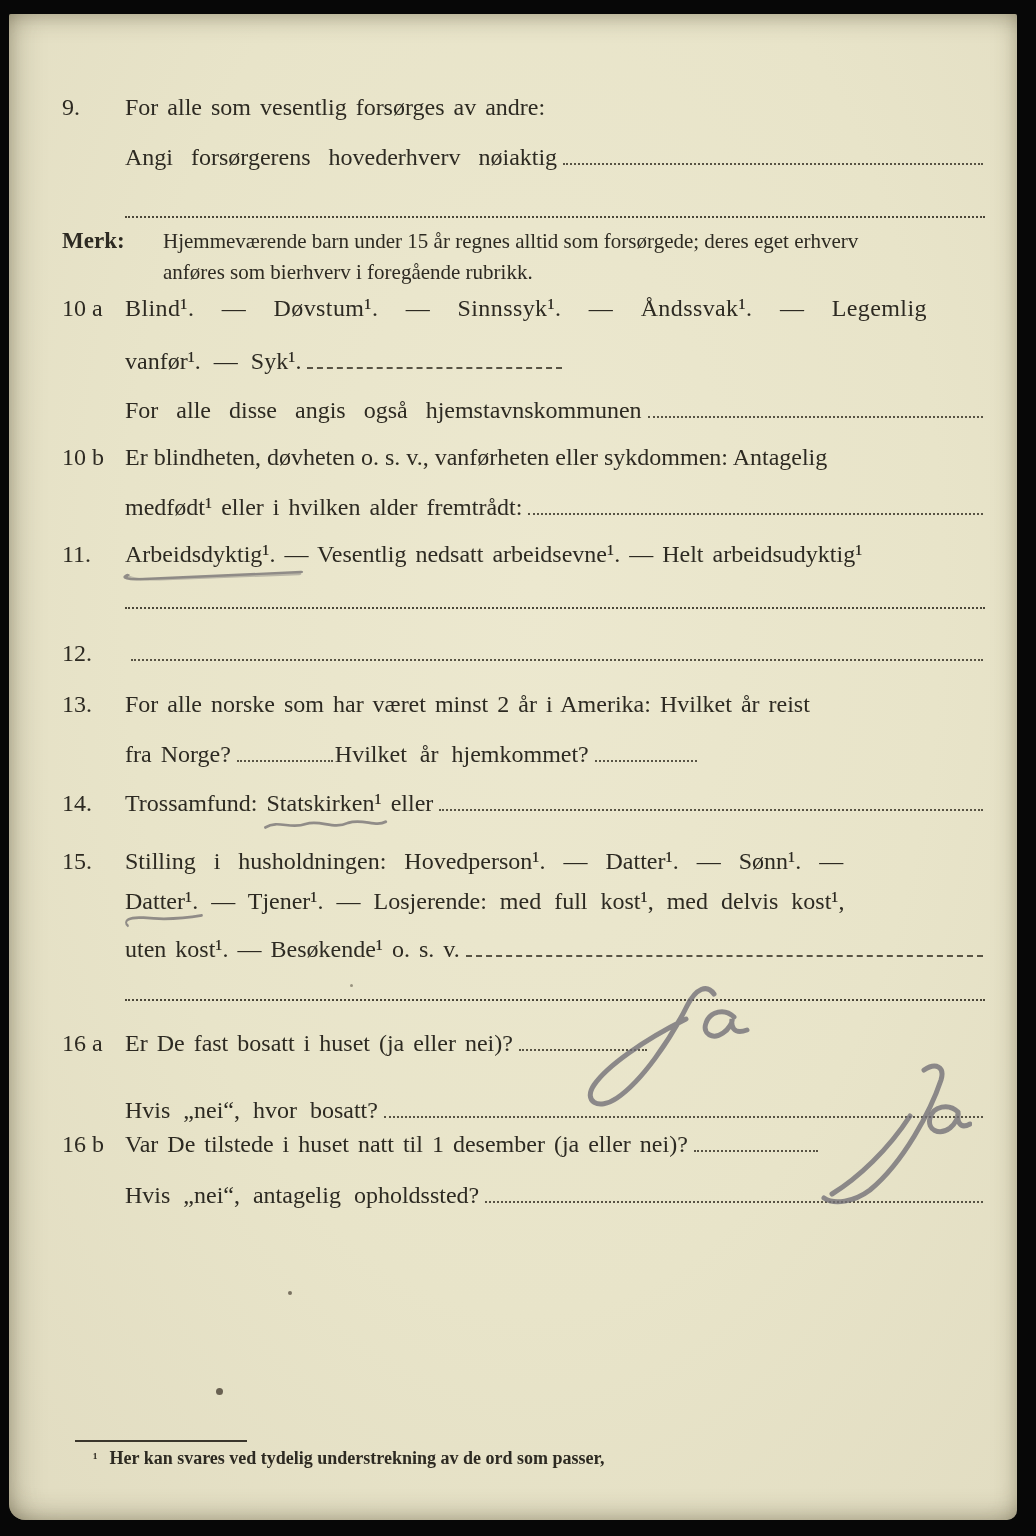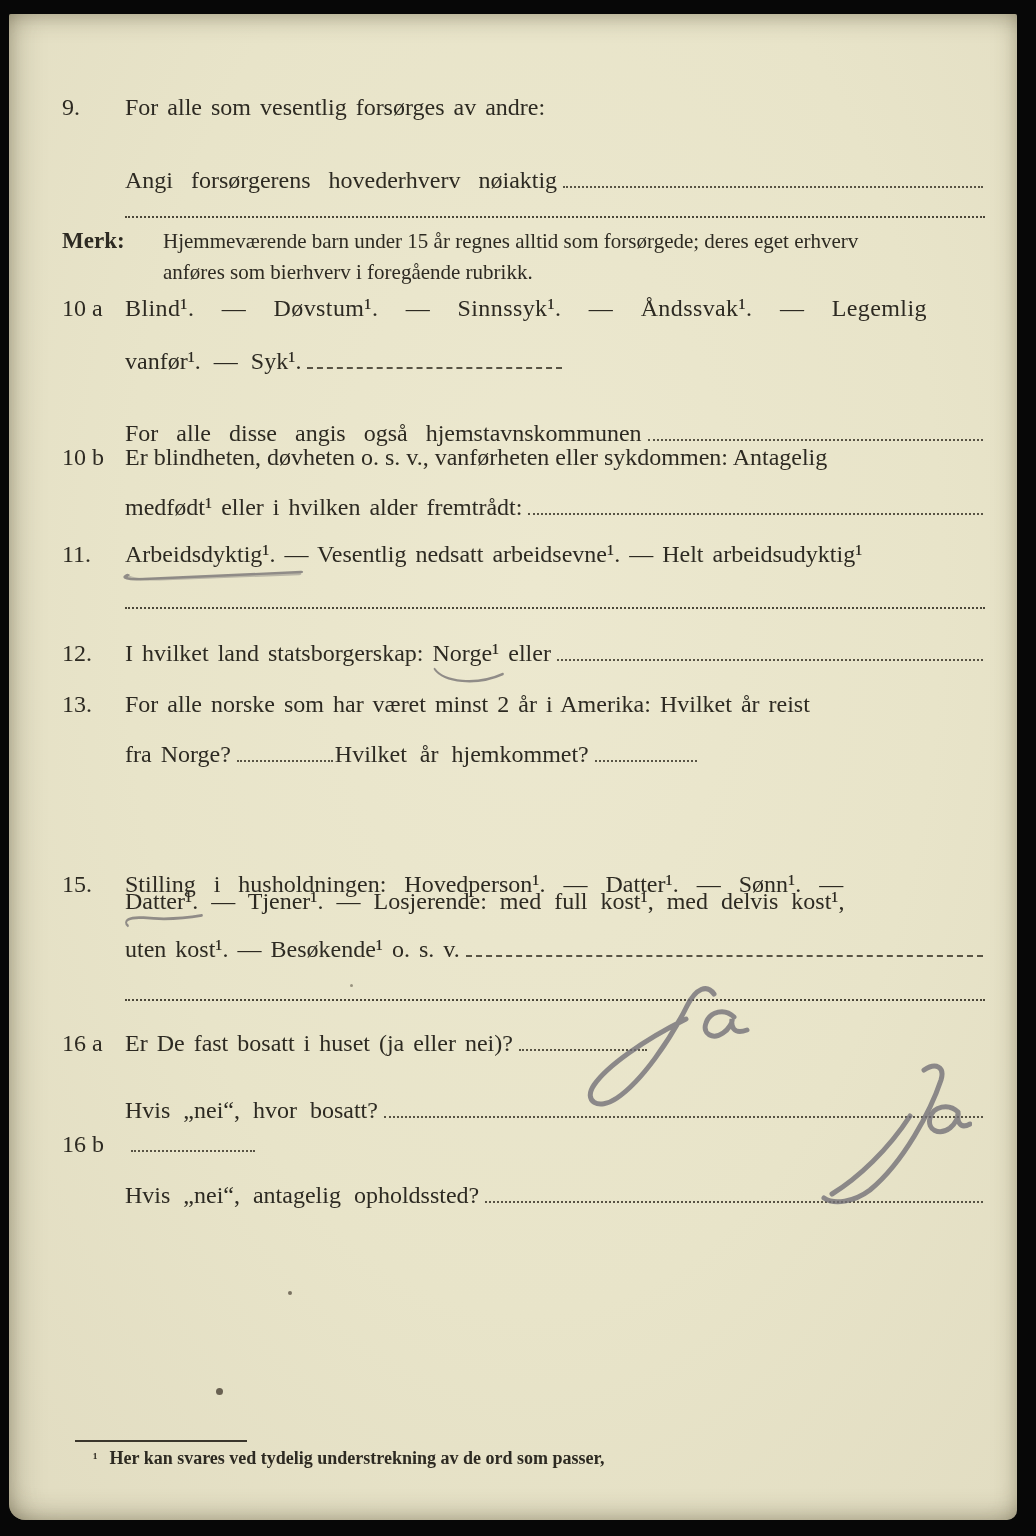--- a/index.html
+++ b/index.html
@@ -24,21 +24,21 @@
   .content{position:absolute;left:0;top:0;width:1036px;height:1536px;color:#2d2a22;}
   .row{
     position:absolute;left:62px;width:923px;
     display:flex;align-items:flex-end;
     font-size:24px;line-height:30px;
   }
   .num{flex:0 0 63px;white-space:nowrap;}
   .txt{white-space:nowrap;}
   .ws1{word-spacing:3px;}
   .ws2{word-spacing:7px;}
-  .ws3{word-spacing:12px;margin-top:23px;}
+  .ws3{word-spacing:12px;}
   .wsx{word-spacing:21px;letter-spacing:.4px;}
   .leader{
     flex:1 1 auto;min-width:20px;
     border-bottom:2px dotted rgba(62,57,45,.85);
     margin:0 2px 7px 6px;
   }
   .leader.dash{border-bottom-style:dashed;border-bottom-width:2px;}
   .leader.fx{flex:0 0 auto;}
   .rule{
     position:absolute;left:125px;width:860px;height:0;
@@ -131,45 +131,49 @@
         </svg>
       </span>
       <span>— Vesentlig nedsatt arbeidsevne¹. — Helt arbeidsudyktig¹</span>
     </span>
   </div>
 
   <div class="rule" style="top:607px"></div>
 
   <div class="row" style="top:638px">
     <span class="num">12.</span>
+    <span class="leader"></span>
+  </div>
+
+  <div class="row" style="top:689px">
+    <span class="num">13.</span>
+    <span class="txt ws1">For alle norske som har været minst 2 år i Amerika:  Hvilket år reist</span>
+  </div>
+  <div class="row" style="top:739px">
+    <span class="num"></span>
+    <span class="txt ws1">fra Norge?</span>
+    <span class="leader fx" style="width:96px"></span>
+    <span class="txt ws2">Hvilket år hjemkommet?</span>
+    <span class="leader fx" style="width:102px"></span>
+  </div>
+
+  <div class="row" style="top:788px">
+    <span class="num">14.</span>
     <span class="txt ws1">
-      <span>I hvilket land statsborgerskap:</span>
-      <span class="choice u-bowl">
-        <span>Norge¹</span>
-        <svg viewBox="0 0 100 20" preserveAspectRatio="none">
-          <path d="M6 2 C18 15 60 19 95 7"></path>
+      <span>Trossamfund:</span>
+      <span class="choice u-wavy">
+        <span>Statskirken¹</span>
+        <svg viewBox="0 0 100 14" preserveAspectRatio="none">
+          <path d="M2 10 C12 3 22 12 34 7 C46 3 56 12 68 6 C80 2 90 10 98 5"></path>
         </svg>
       </span>
       <span>eller</span>
     </span>
     <span class="leader"></span>
   </div>
-
-  <div class="row" style="top:689px">
-    <span class="num">13.</span>
-    <span class="txt ws1">For alle norske som har været minst 2 år i Amerika:  Hvilket år reist</span>
-  </div>
-  <div class="row" style="top:739px">
-    <span class="num"></span>
-    <span class="txt ws1">fra Norge?</span>
-    <span class="leader fx" style="width:96px"></span>
-    <span class="txt ws2">Hvilket år hjemkommet?</span>
-    <span class="leader fx" style="width:102px"></span>
-  </div>
-
 
   <div class="row" style="top:846px">
     <span class="num">15.</span>
     <span class="txt ws3">Stilling i husholdningen:  Hovedperson¹. — Datter¹. — Sønn¹. —</span>
   </div>
   <div class="row" style="top:886px">
     <span class="num"></span>
     <span class="txt ws2">
       <span class="choice u-short">
         <span>Datter¹.</span>
@@ -194,20 +198,21 @@
     <span class="leader fx" style="width:128px"></span>
   </div>
   <div class="row" style="top:1095px">
     <span class="num"></span>
     <span class="txt ws2">Hvis „nei“, hvor bosatt?</span>
     <span class="leader"></span>
   </div>
 
   <div class="row" style="top:1129px">
     <span class="num">16 b</span>
+    <span class="txt ws1">Var De tilstede i huset natt til 1 desember (ja eller nei)?</span>
     <span class="leader fx" style="width:124px"></span>
   </div>
   <div class="row" style="top:1180px">
     <span class="num"></span>
     <span class="txt ws2">Hvis „nei“, antagelig opholdssted?</span>
     <span class="leader"></span>
   </div>
 
   <div class="ja" style="left:566px;top:982px;width:185px;height:135px" aria-label="Ja">
     <svg width="185" height="135" viewBox="0 0 185 135">

